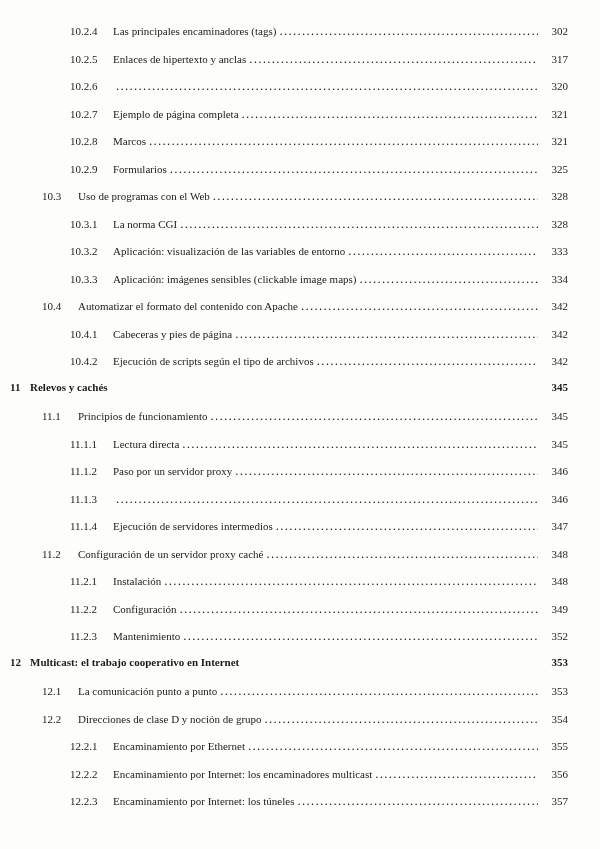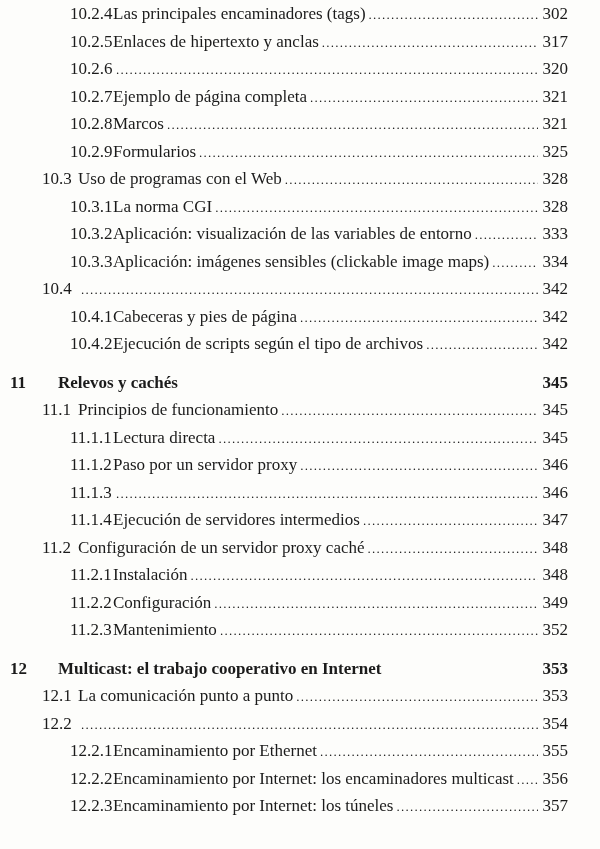--- a/index.html
+++ b/index.html
@@ -6,45 +6,44 @@
     margin: 0;
     padding: 0;
     background: #e9e9e7;
   }
   .page {
     width: 600px;
     height: 849px;
     margin: 0 auto;
     background: #fdfdfb;
     box-sizing: border-box;
-    padding: 4px 32px 0 10px;
+    padding: 23px 32px 0 10px;
     font-family: "Liberation Serif", "DejaVu Serif", serif;
-    font-size: 17px;
+    font-size: 11px;
     color: #1b1b1b;
     overflow: hidden;
   }
   .toc-row {
     display: flex;
     align-items: baseline;
     height: 27.5px;
     white-space: nowrap;
   }
   .toc-row .num {
     flex: 0 0 auto;
     display: inline-block;
   }
   .toc-row.chapter .num    { width: 20px; }
   .toc-row.section         { padding-left: 32px; }
   .toc-row.section .num    { width: 36px; }
   .toc-row.subsection      { padding-left: 60px; }
   .toc-row.subsection .num { width: 43px; }
   .toc-row.chapter {
     font-weight: bold;
-    margin-top: 11px;
-    gap: 28px;
+    margin-top: 0;
   }
   .title-pre, .title-it, .title-post {
     flex: 0 0 auto;
   }
   .title-it { }
   .leader {
     flex: 1 1 auto;
     overflow: hidden;
     white-space: nowrap;
     margin: 0 2px 0 3px;
@@ -142,20 +141,21 @@
       <div class="toc-row subsection">
     <span class="num">10.3.3</span>
     <span class="title-pre">Aplicación: imágenes sensibles (</span>
     <span class="title-it">clickable image maps</span>
     <span class="title-post">)</span>
     <span class="leader"></span>
     <span class="pagenum">334</span>
   </div>
       <div class="toc-row section">
     <span class="num">10.4</span>
+    <span class="title-pre">Automatizar el formato del contenido con Apache </span>
     <span class="title-it"></span>
     <span class="title-post"></span>
     <span class="leader"></span>
     <span class="pagenum">342</span>
   </div>
       <div class="toc-row subsection">
     <span class="num">10.4.1</span>
     <span class="title-pre">Cabeceras y pies de página </span>
     <span class="title-it"></span>
     <span class="title-post"></span>
@@ -260,20 +260,21 @@
       <div class="toc-row section">
     <span class="num">12.1</span>
     <span class="title-pre">La comunicación punto a punto </span>
     <span class="title-it"></span>
     <span class="title-post"></span>
     <span class="leader"></span>
     <span class="pagenum">353</span>
   </div>
       <div class="toc-row section">
     <span class="num">12.2</span>
+    <span class="title-pre">Direcciones de clase D y noción de grupo </span>
     <span class="title-it"></span>
     <span class="title-post"></span>
     <span class="leader"></span>
     <span class="pagenum">354</span>
   </div>
       <div class="toc-row subsection">
     <span class="num">12.2.1</span>
     <span class="title-pre">Encaminamiento por Ethernet </span>
     <span class="title-it"></span>
     <span class="title-post"></span>

